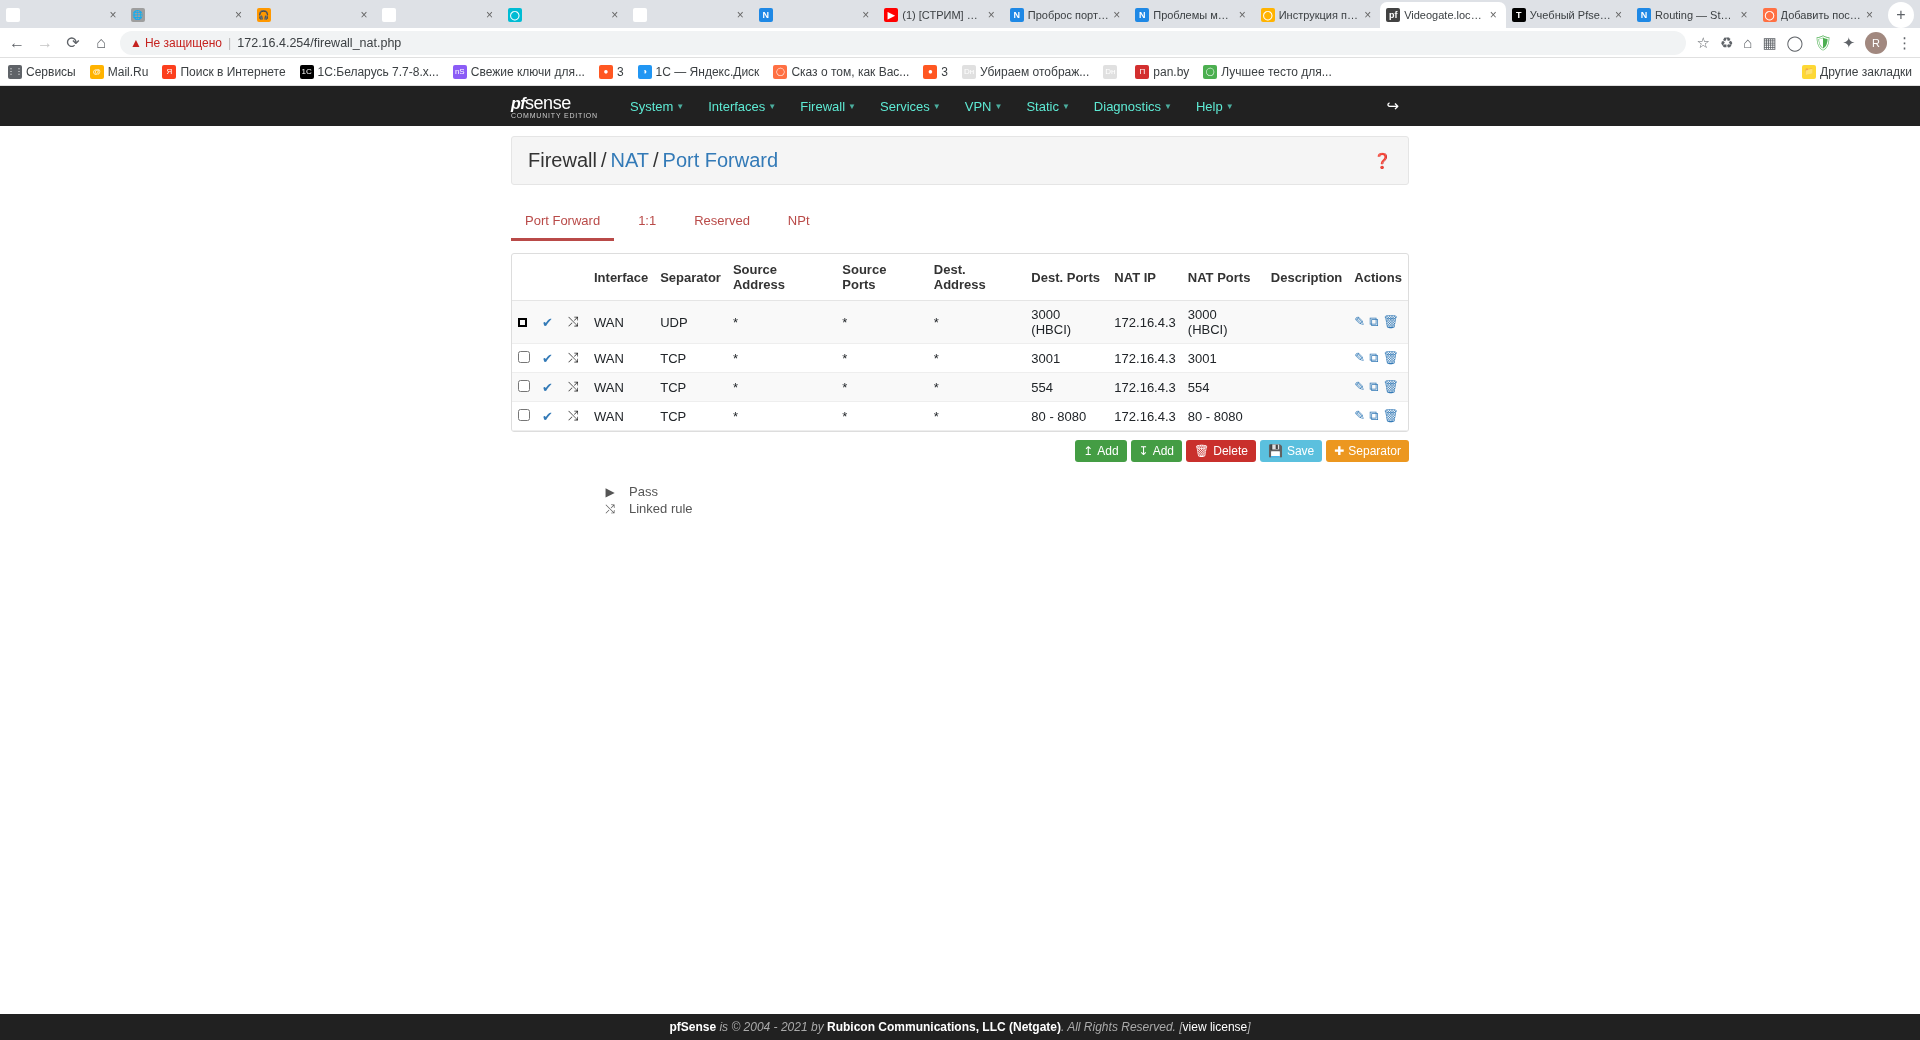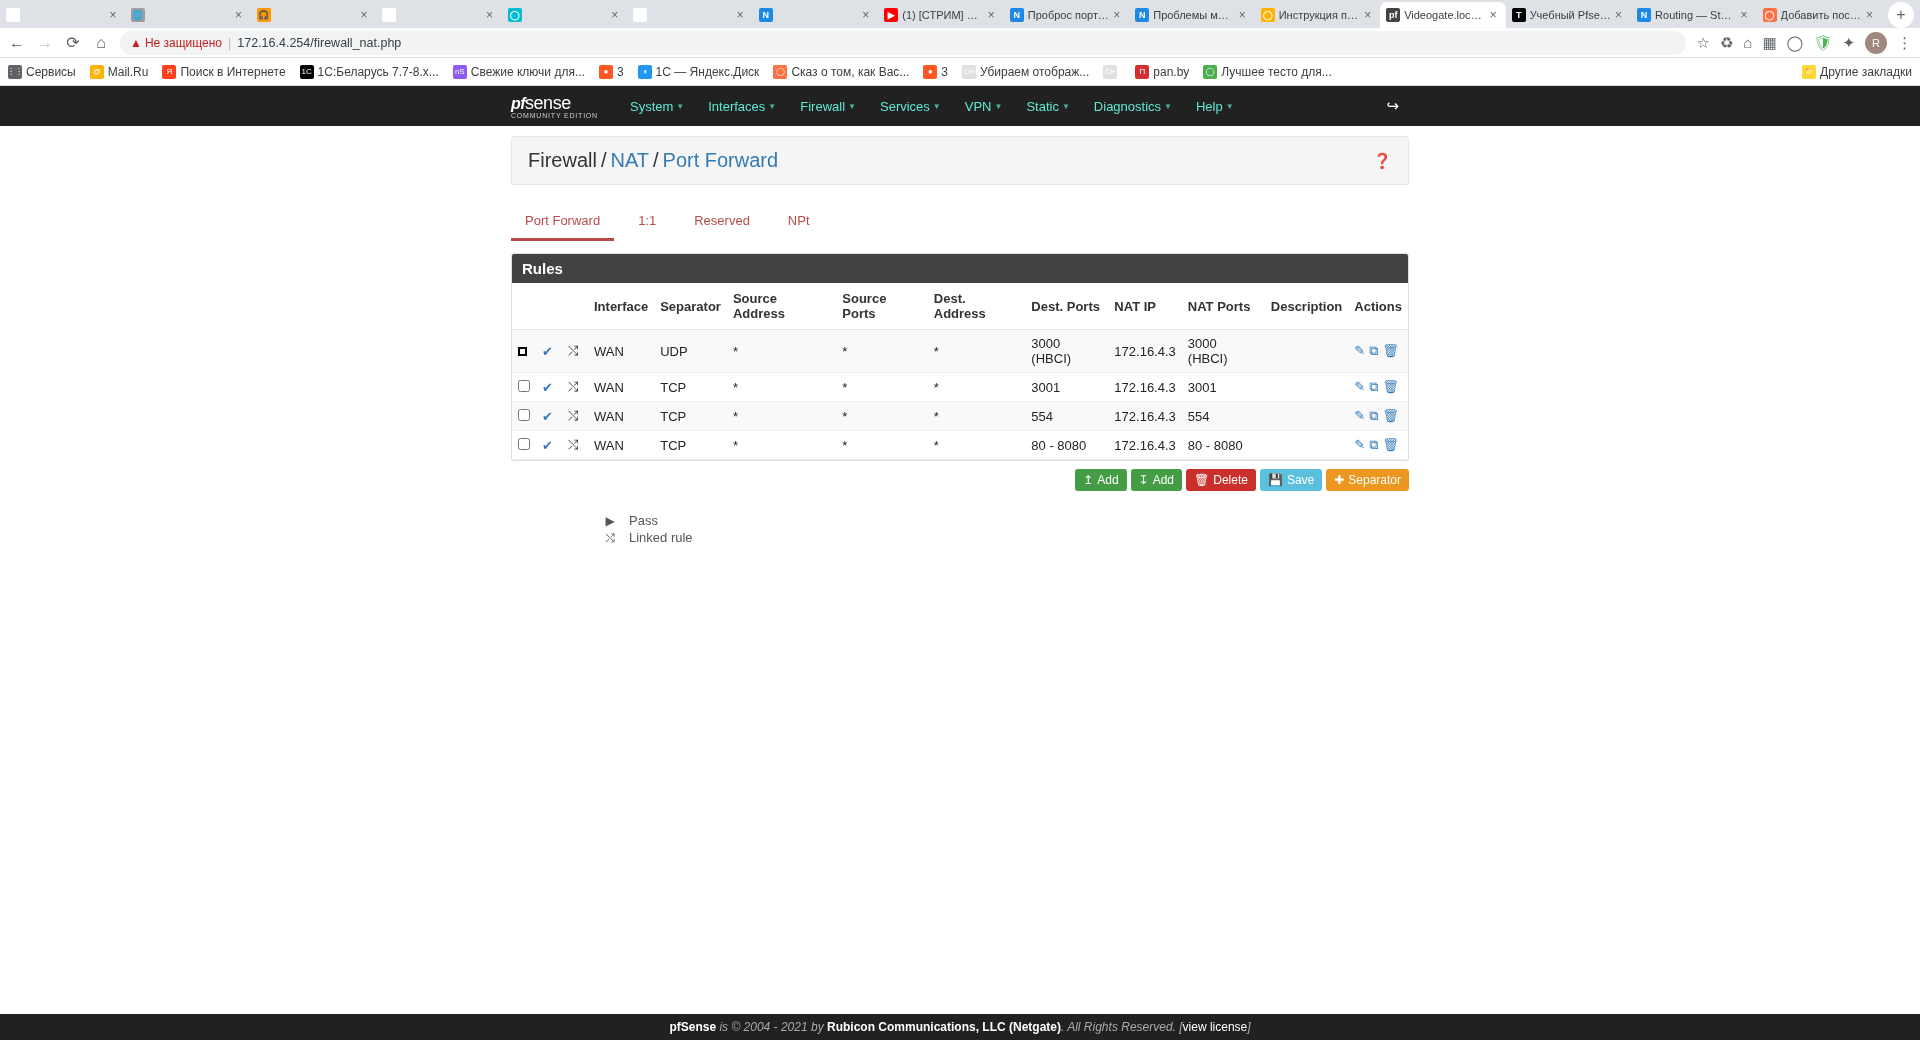--- a/index.html
+++ b/index.html
@@ -309,21 +309,20 @@
   </div>
 
   <div class="tabs" id="ptabs">
       <div class="tabi active">Port Forward</div>
       <div class="tabi">1:1</div>
       <div class="tabi">Reserved</div>
       <div class="tabi">NPt</div>
     </div>
 
   <div class="panel">
-    <div class="panel-h">Rules</div>
     <table>
       <thead>
           <tr id="thr">
             <th style="width:24px"></th>
             <th style="width:26px"></th>
             <th style="width:26px"></th>
             <th>Interface</th>
             <th>Separator</th>
             <th>Source Address</th>
             <th>Source Ports</th>

